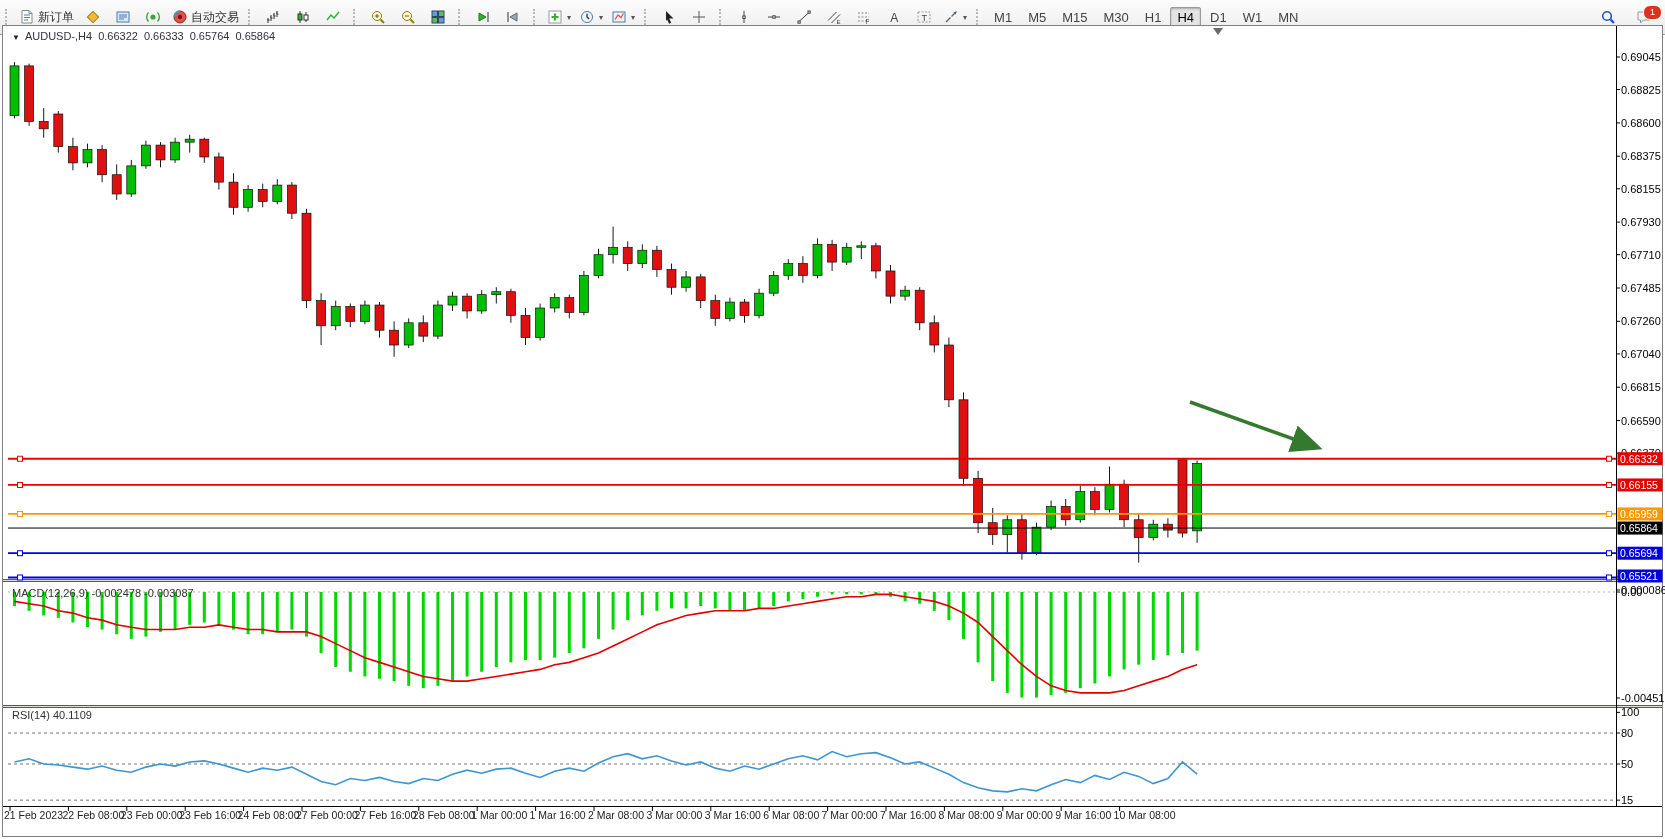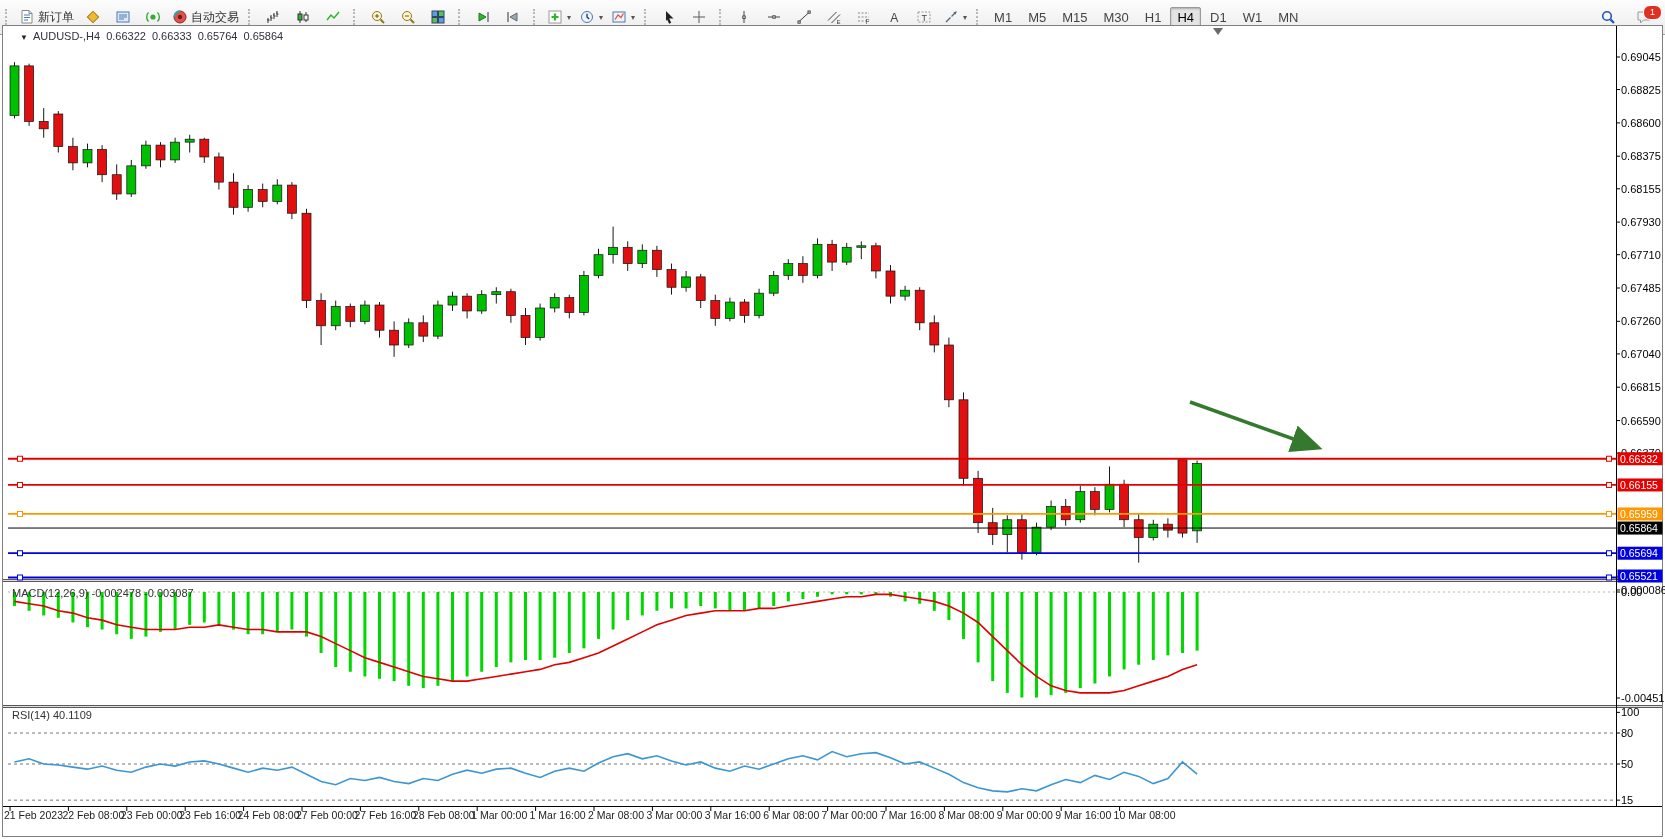--- a/index.html
+++ b/index.html
@@ -13,21 +13,21 @@
     position:relative;cursor:default;}
   .tb-btn svg{display:block;}
   .caret{font-size:8px;color:#555;margin-left:1px;}
   .tf-btn{height:18px;flex:none;padding:0 6px;margin:0 1px;display:flex;align-items:center;
     font-size:13px;color:#444;border:1px solid transparent;border-radius:2px;}
   .tf-btn.active{background:#e4e4e4;border:1px solid #9a9a9a;box-shadow:inset 0 1px 2px rgba(0,0,0,.25);color:#000;}
   .tb-right{margin-left:auto;display:flex;align-items:center;gap:6px;}
   .badge{position:absolute;top:-2px;right:-4px;min-width:13px;height:13px;border-radius:7px;
     background:#e03020;color:#fff;font-size:9px;line-height:13px;text-align:center;padding:0 2px;
     border:1px solid #fff;}
-  .chart-title{position:absolute;top:30px;left:20px;font-size:11px;color:#31313f;z-index:5;
+  .chart-title{position:absolute;top:30px;left:12px;font-size:11px;color:#31313f;z-index:5;
     white-space:nowrap;text-align:center;}
   .chart-title .tri{font-size:8px;margin-right:5px;color:#222;}
   .chart-title span.v{margin-right:6px;}
   #chart-svg{position:absolute;top:0;left:0;}
 </style>
 </head>
 <body>
 
 <div class="toolbar" id="toolbar">
     <span class="grip"></span>

